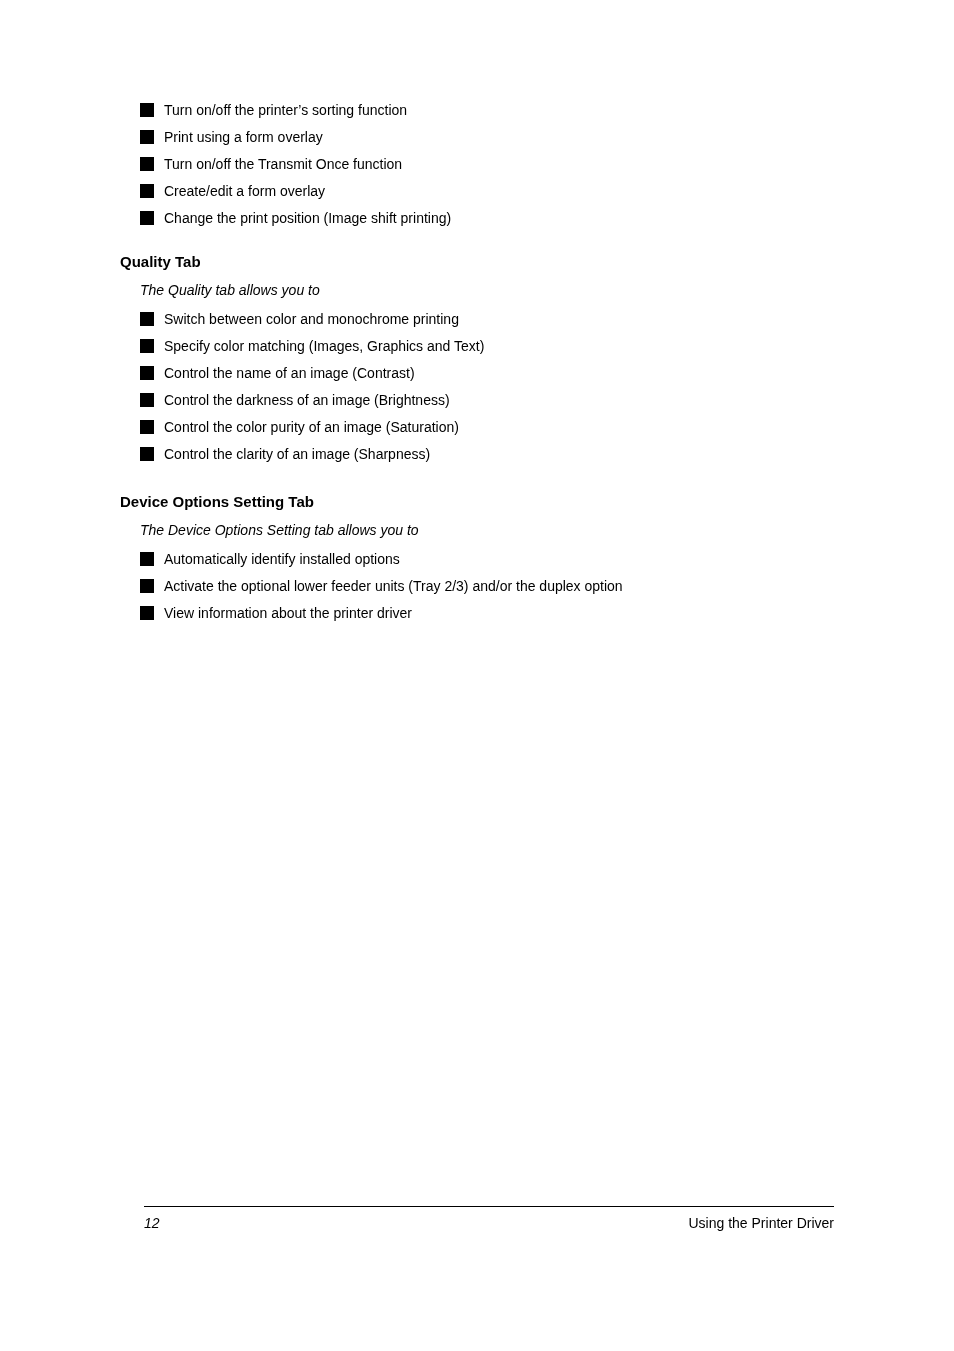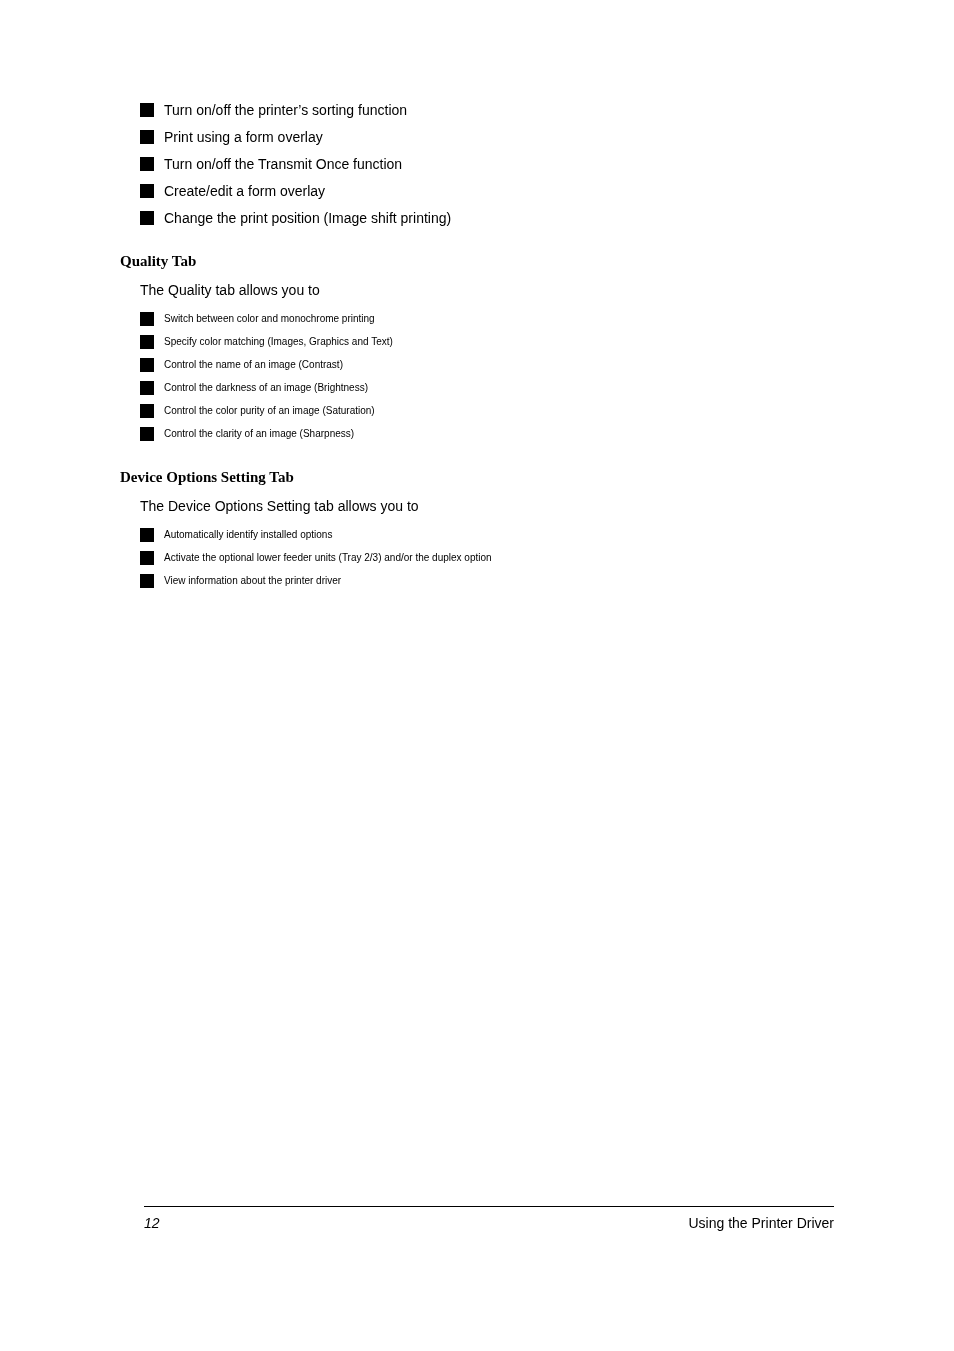--- a/index.html
+++ b/index.html
@@ -49,41 +49,41 @@
       flex-shrink: 0;
       margin-right: 10px;
       margin-top: 3px;
     }
 
     .section-heading {
       font-size: 15px;
       font-weight: bold;
       margin-bottom: 10px;
       margin-top: 4px;
-      font-family: Liberation Serif, serif;
     }
 
     .section-intro {
       margin-left: 20px;
       margin-bottom: 8px;
       font-size: 14px;
       line-height: 1.5;
+      font-style: italic;
     }
 
     .section-list {
       list-style: none;
       margin-bottom: 28px;
       padding-left: 20px;
     }
 
     .section-list li {
       display: flex;
-      align-items: flex-end;
+      align-items: flex-start;
       margin-bottom: 6px;
-      font-size: 10px;
+      font-size: 14px;
       line-height: 1.5;
     }
 
     .footer-line {
       position: absolute;
       bottom: 120px;
       left: 120px;
       right: 120px;
       border-top: 1px solid #000;
       padding-top: 8px;

